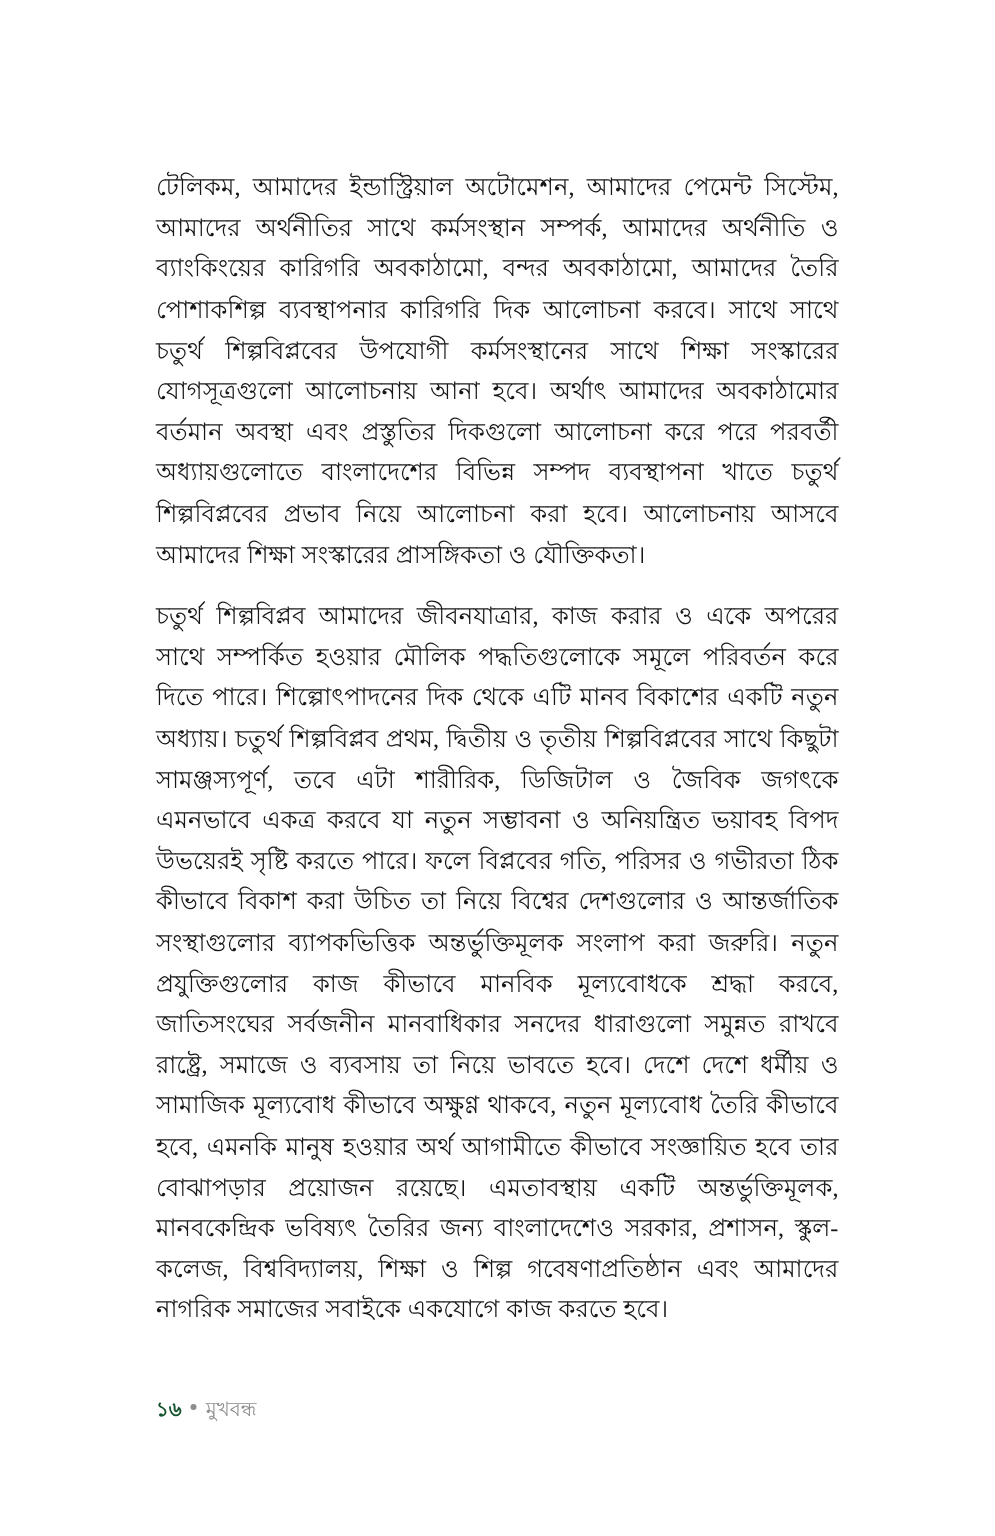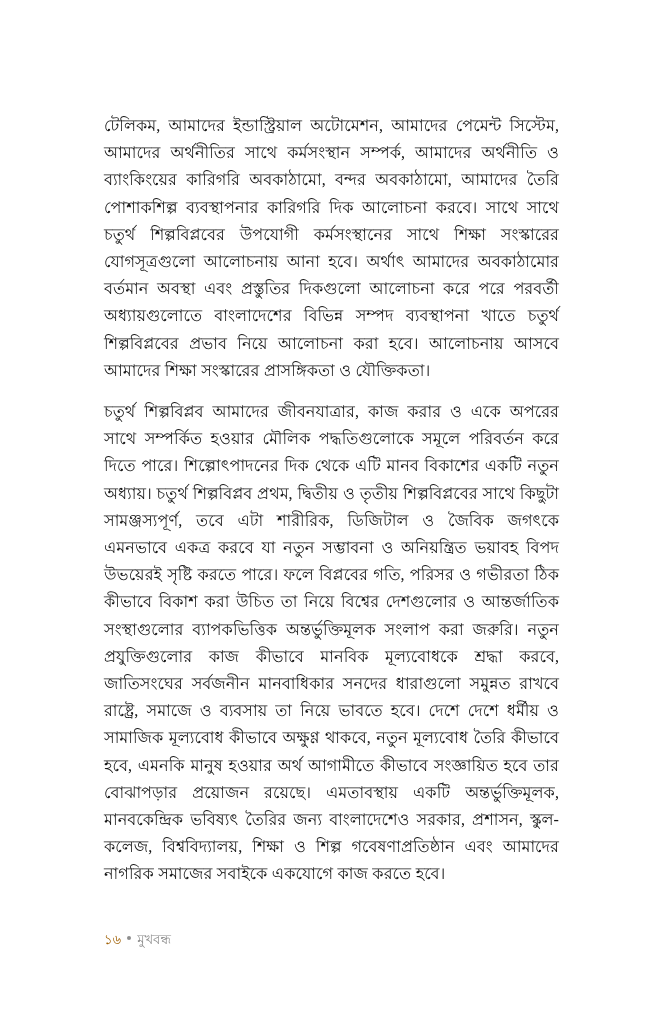--- a/index.html
+++ b/index.html
@@ -50,21 +50,22 @@
     top: 931px;
     display: flex;
     align-items: baseline;
     gap: 6px;
     font-size: 13.2px;
     line-height: 18px;
     color: #8d8d8d;
     white-space: nowrap;
   }
   .footer .folio {
-    color: #a16207;
+    color: #14532d;
+    font-weight: bold;
   }
   .footer .dot {
     display: inline-block;
     width: 4px;
     height: 4px;
     border-radius: 50%;
     background: #8d8d8d;
     position: relative;
     top: -4px;
     flex: 0 0 auto;

